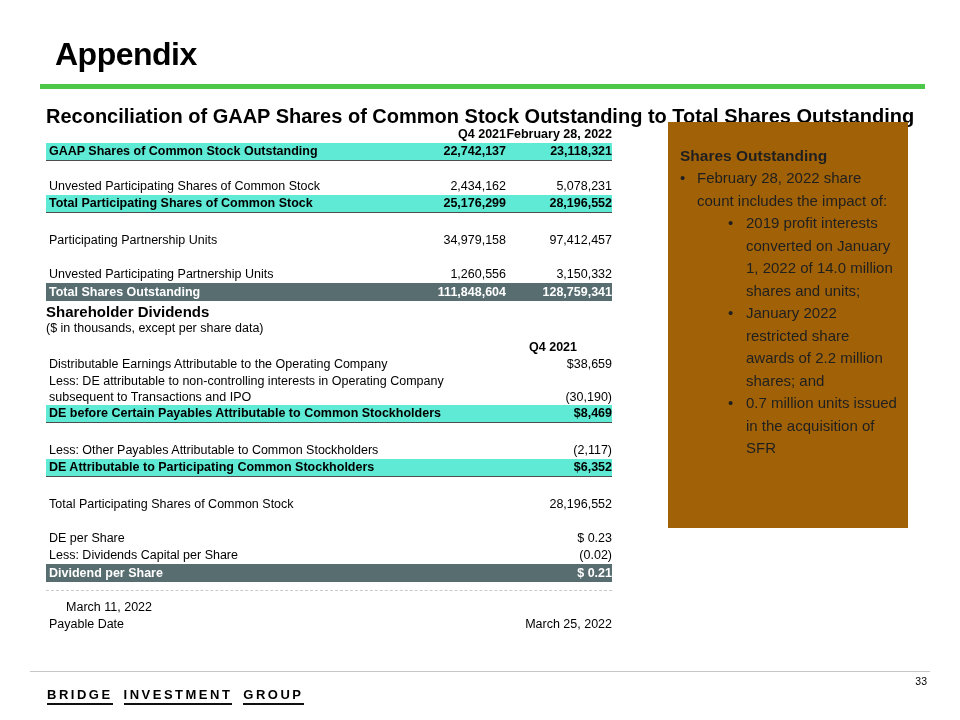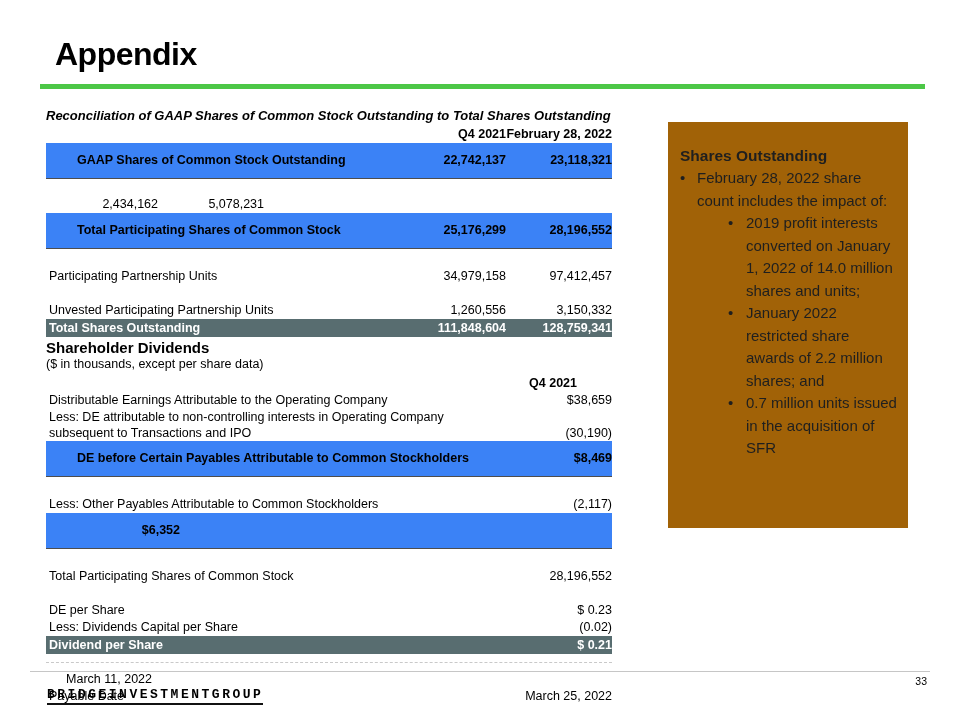--- a/index.html
+++ b/index.html
@@ -10,28 +10,28 @@
     position:relative; overflow:hidden;
   }
   .slide { position:absolute; inset:0; background:#fff; }
 
   
   .slide-title { position:absolute; left:55px; top:36px; font-size:32px; font-weight:bold; letter-spacing:-0.5px; }
   .green-rule { position:absolute; left:40px; top:84px; width:885px; height:5px; background:#4CC747; }
 
   
   .content { position:absolute; left:46px; top:106px; width:566px; }
-  .tbl-title { font-size:13px; font-weight:bold; height:20px; line-height:20px; white-space:nowrap;font-style:italic; }
+  .tbl-title { font-size:20px; font-weight:bold; height:20px; line-height:20px; white-space:nowrap; }
 
   .hdr-row, .row { display:flex; align-items:center; height:17px; font-size:12.5px; line-height:15px; }
   .hdr-row { font-weight:bold; }
   .lbl { flex:1; padding-left:3px; white-space:nowrap; }
   .c1 { width:112px; text-align:right; white-space:nowrap; }
   .c2 { width:106px; text-align:right; white-space:nowrap; }
-  .gray-bold { background:#3b82f6; font-weight:bold; height:36px; border-bottom:1px solid #4d4d4d;padding-left:28px; }
+  .gray-bold { background:#5eead4; font-weight:bold; height:18px; border-bottom:1px solid #4d4d4d; }
   .dark { background:#586D70; color:#ffffff; font-weight:bold; height:18px; }
   .spacer { height:17px; }
   .spacer-lg { height:19px; }
 
   
   .t2-title { font-size:15px; font-weight:bold; height:17px; line-height:17px; margin-top:2px; }
   .t2-caption { font-size:12.5px; height:16px; line-height:16px; }
   .t2-hdr { font-size:12.5px; font-weight:bold; height:18px; line-height:18px; text-align:right; padding-right:35px; margin-top:2px; }
   .row.multiline { height:auto; align-items:flex-end; }
   .row.multiline .lbl { white-space:normal; line-height:16px; }
@@ -41,22 +41,22 @@
   .sidebar { position:absolute; left:668px; top:122px; width:240px; height:406px; background:#a16207; padding:23px 10px 0 12px; color:#1f1f1f; }
   .sb-title { font-size:15.5px; font-weight:bold; line-height:22px; }
   .sb-item { display:flex; font-size:15px; line-height:22.5px; }
   .sb-item .bullet { width:17px; flex:none; }
   .sb-sub { display:flex; font-size:15px; line-height:22.5px; margin-left:48px; }
   .sb-sub .bullet { width:18px; flex:none; }
 
   
   .footer-divider { position:absolute; left:30px; top:671px; width:900px; border-top:1px solid #c6c6c6; }
   .page-number { position:absolute; right:33px; top:675px; font-size:10.5px; }
-  .logo { position:absolute; left:47px; top:687px; display:flex; 
-          font-family:Liberation Mono, monospace; font-weight:bold; font-size:13px; letter-spacing:2.5px;justify-content:space-between; }
+  .logo { position:absolute; left:47px; top:687px; display:flex; gap:11px;
+          font-family:Liberation Sans, sans-serif; font-weight:bold; font-size:13px; letter-spacing:2.5px;justify-content:space-between; }
   .logo span { border-bottom:2px solid #111; padding-bottom:1px; }
 </style>
 </head>
 <body>
 
 <div class="slide">
 
   <div class="slide-title">Appendix</div>
   <div class="green-rule"></div>
 
@@ -70,20 +70,21 @@
       <span class="c2">February 28, 2022</span>
     </div>
 
     <div class="row gray-bold">
       <span class="lbl">GAAP Shares of Common Stock Outstanding</span>
       <span class="c1">22,742,137</span>
       <span class="c2">23,118,321</span>
     </div>
     <div class="spacer"></div>
     <div class="row">
+      <span class="lbl">Unvested Participating Shares of Common Stock</span>
       <span class="c1">2,434,162</span>
       <span class="c2">5,078,231</span>
     </div>
     <div class="row gray-bold">
       <span class="lbl">Total Participating Shares of Common Stock</span>
       <span class="c1">25,176,299</span>
       <span class="c2">28,196,552</span>
     </div>
     <div class="spacer-lg"></div>
     <div class="row">
@@ -118,20 +119,21 @@
     <div class="row gray-bold">
       <span class="lbl">DE before Certain Payables Attributable to Common Stockholders</span>
       <span class="c2">$8,469</span>
     </div>
     <div class="spacer-lg"></div>
     <div class="row">
       <span class="lbl">Less: Other Payables Attributable to Common Stockholders</span>
       <span class="c2">(2,117)</span>
     </div>
     <div class="row gray-bold">
+      <span class="lbl">DE Attributable to Participating Common Stockholders</span>
       <span class="c2">$6,352</span>
     </div>
     <div class="spacer-lg"></div>
     <div class="row">
       <span class="lbl">Total Participating Shares of Common Stock</span>
       <span class="c2">28,196,552</span>
     </div>
     <div class="spacer"></div>
     <div class="row">
       <span class="lbl">DE per Share</span>

